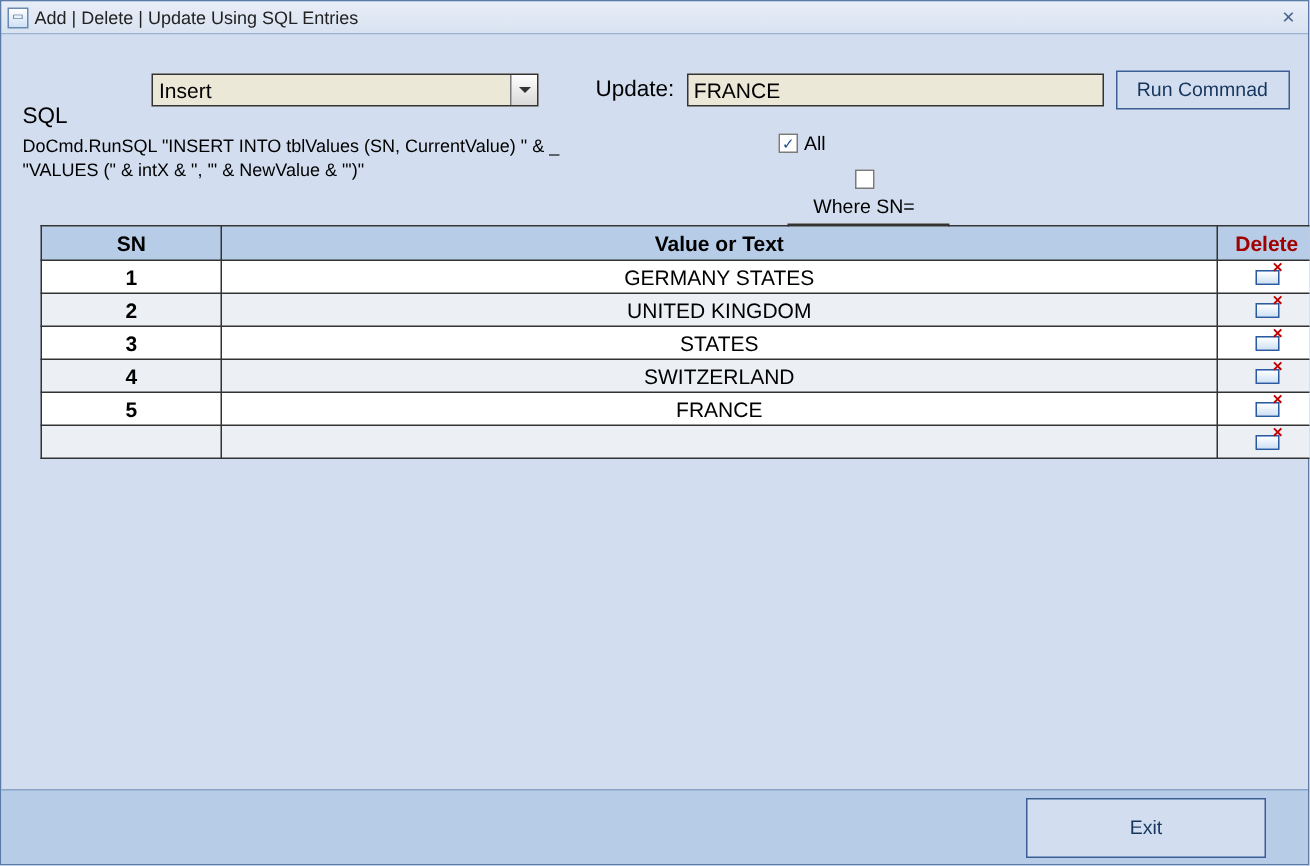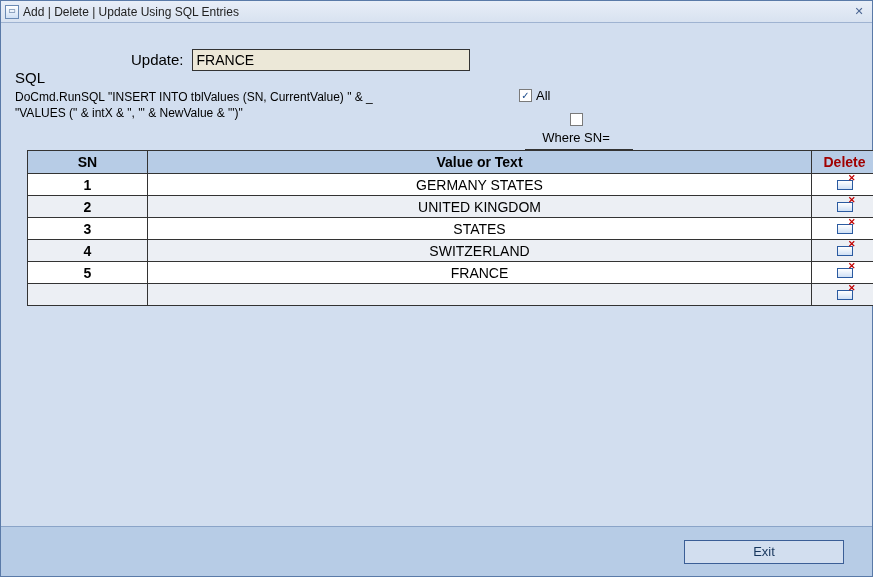--- a/index.html
+++ b/index.html
@@ -187,37 +187,44 @@
     position: absolute;
     left: 0; right: 0; bottom: 0;
     height: 50px;
     background: #b7cce6;
     border-top: 1px solid #8aa4c8;
     display: flex;
     align-items: center;
     justify-content: flex-end;
     padding-right: 28px;
   }
-  .exit-btn { width: 160px; height: 24px; background: #d2deef; }
+  .exit-btn { width: 160px; height: 40px; background: #d2deef; }
 </style>
 </head>
 <body>
 
 <div class="window">
   <div class="titlebar">
     <span class="form-icon">▭</span>
     <span class="title-text">Add | Delete | Update Using SQL Entries</span>
     <span class="close-icon">✕</span>
   </div>
 
   <div class="form-body">
     <div class="top-row">
       <span class="lbl sql-label">SQL</span>
+      <div class="combo">
+        <span>Insert</span>
+        <div class="arrow-btn">
+          <div class="arrow-down"></div>
+        </div>
+      </div>
       <span class="lbl value-label">Update:</span>
       <input class="value-input" value="FRANCE" style="">
+      <button class="run-btn">Run Commnad</button>
     </div>
 
     <div class="code-text"><span>DoCmd.RunSQL "INSERT INTO tblValues (SN, CurrentValue) " &amp; _</span>
 <span>"VALUES (" &amp; intX &amp; ", '" &amp; NewValue &amp; "')"</span></div>
 
     <div class="check-row all-row">
       <span class="checkbox">✓</span>
       <span>All</span>
     </div>
     <div class="check-row where-row">

